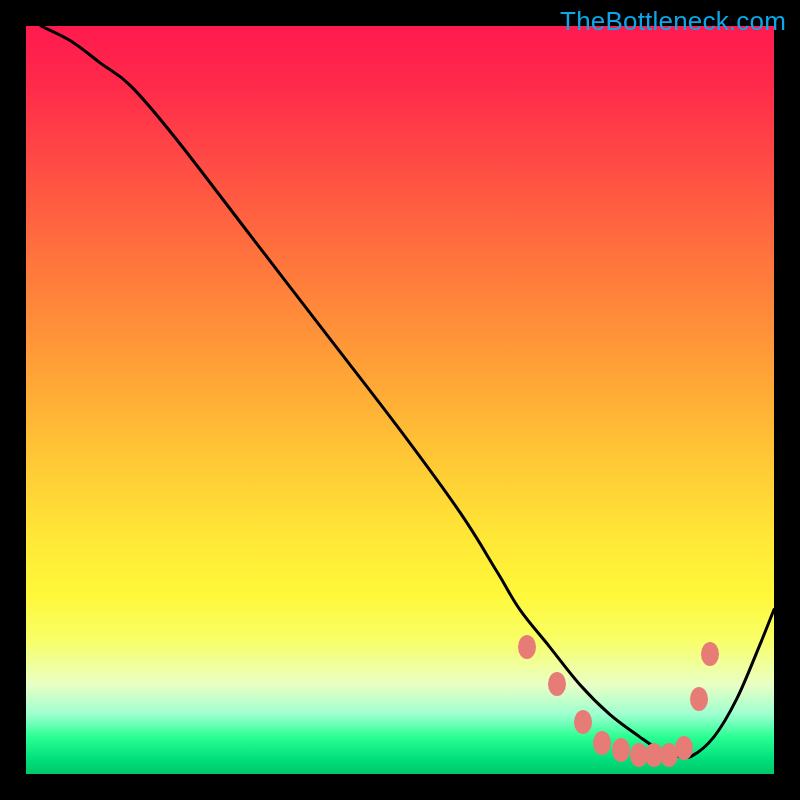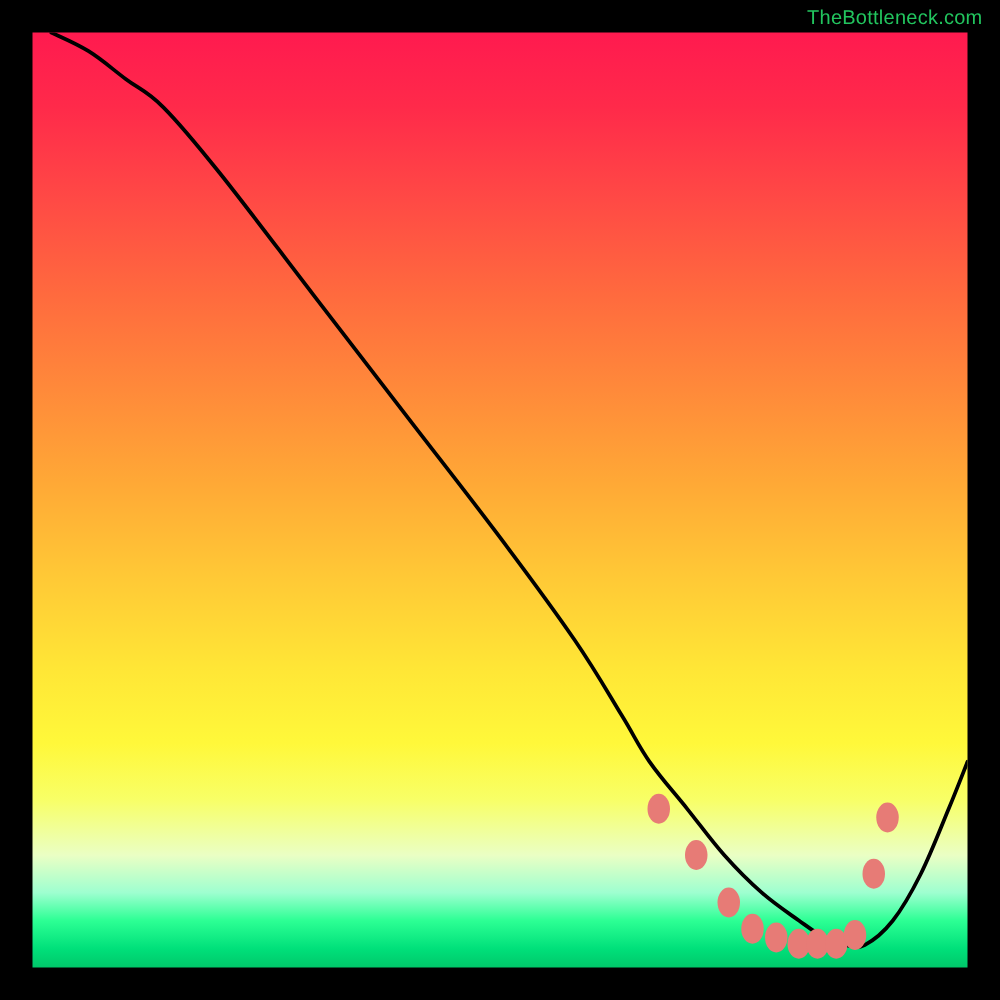--- a/index.html
+++ b/index.html
@@ -8,23 +8,23 @@
     height: 800px;
     background: #000;
     position: relative;
     overflow: hidden;
     font-family: Arial, sans-serif;
   }
   .watermark {
     position: absolute;
     top: 6px;
     right: 14px;
-    font-size: 16px;
+    font-size: 26px;
     font-weight: 500;
-    color: #22c55e;
+    color: #0ea5e9;
     z-index: 10;
     letter-spacing: 0.2px;
   }
   .plot-area {
     position: absolute;
     left: 26px;
     top: 26px;
     width: 748px;
     height: 748px;
     background: linear-gradient(to bottom,

